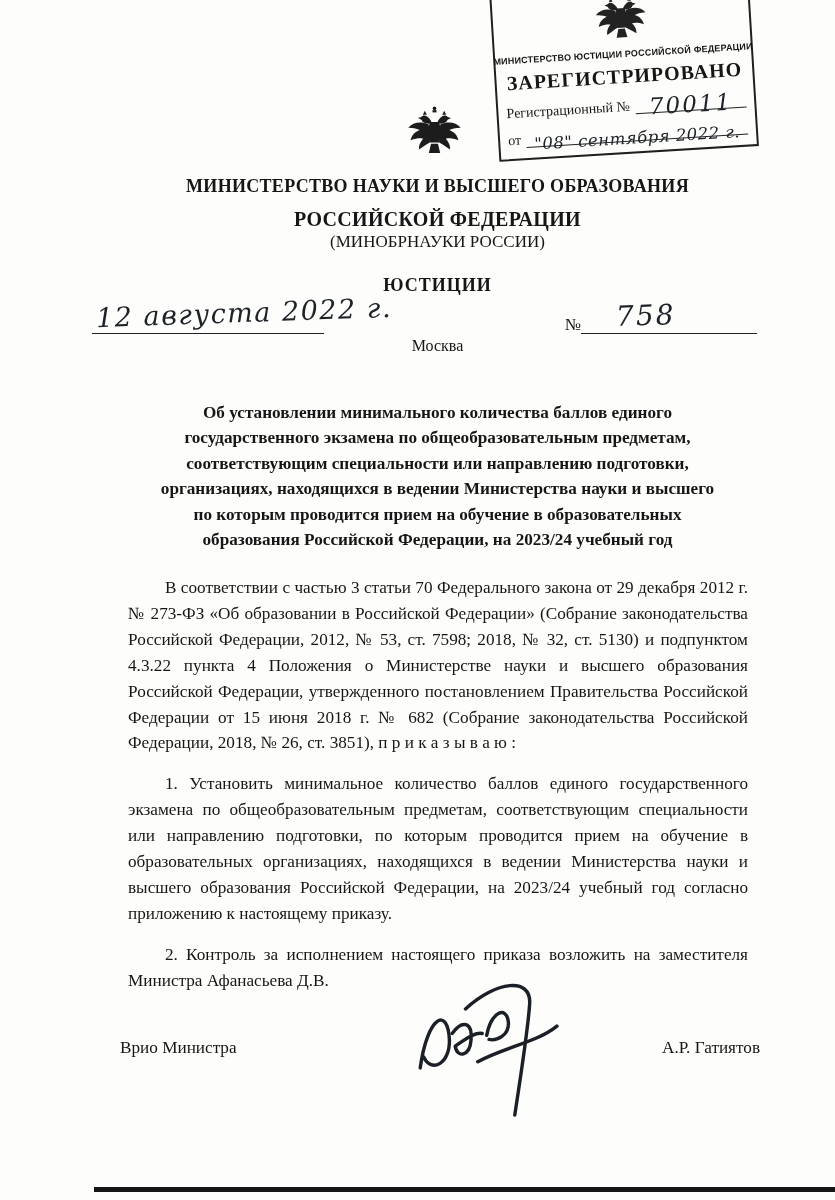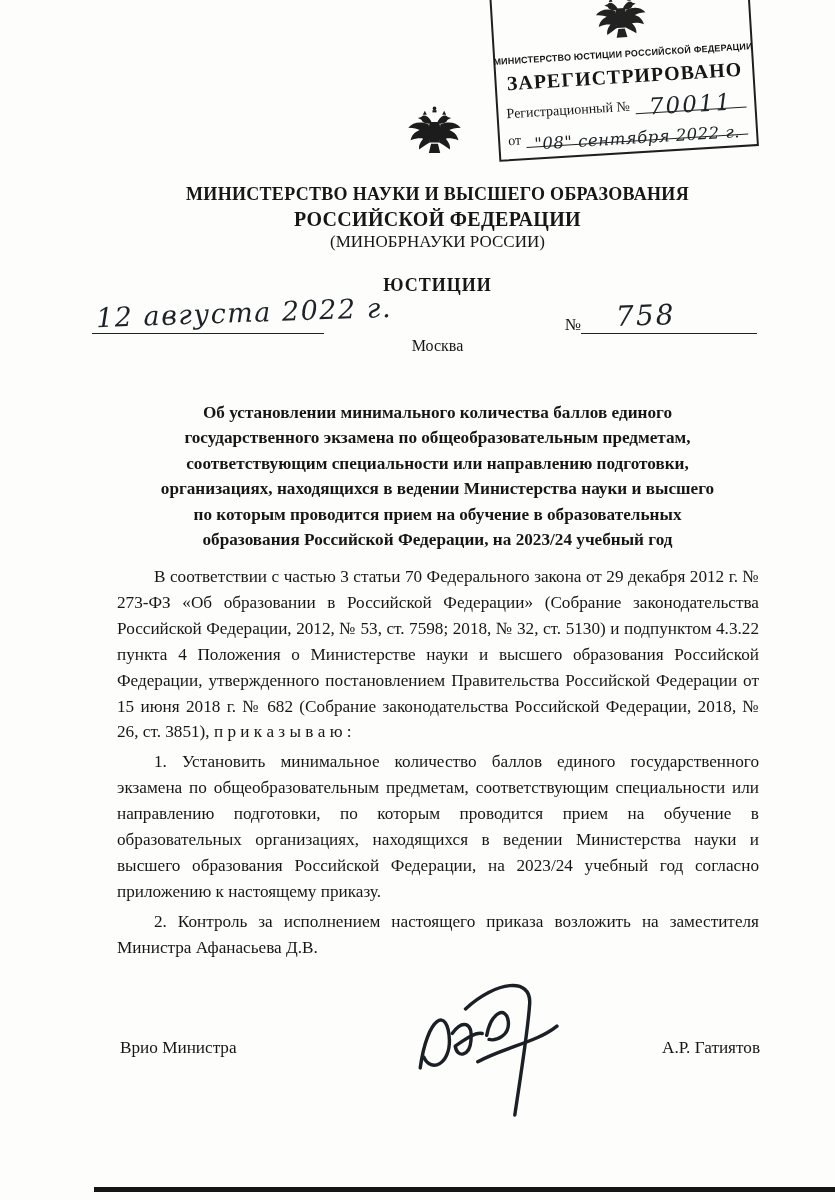--- a/index.html
+++ b/index.html
@@ -64,21 +64,21 @@
   .hand {
     font-family:"DejaVu Serif", serif;
     font-style:italic;
     color:#1c2228;
   }
 
   
   .coat-of-arms { position:absolute; left:406px; top:100px; width:57px; height:67px; }
 
   .center-line { position:absolute; left:40px; right:0; text-align:center; white-space:nowrap; }
-  .ministry1 { top:184px; font-weight:bold; font-size:18px; letter-spacing:0.3px; }
+  .ministry1 { top:176px; font-weight:bold; font-size:18px; letter-spacing:0.3px; }
   .ministry2 { top:208px; font-weight:bold; font-size:20px; letter-spacing:0.3px; }
   .ministry3 { top:232px; font-size:17px; }
   .doc-type  { top:275px; font-weight:bold; font-size:18px; letter-spacing:1px; }
 
   
   .hw-date {
     position:absolute; left:96px; top:297px;
     font-size:27px; letter-spacing:1.5px;
     transform:rotate(-2deg); white-space:nowrap;
   }
@@ -98,21 +98,21 @@
     text-align:center; font-weight:bold;
     font-size:17.2px; line-height:25.4px;margin-top:21px;
   }
 
   
   .body-text {
     position:absolute; left:113px; width:650px; top:560px;
     font-size:17.2px; line-height:25.9px;
     text-align:justify;
   }
-  .body-text p { text-indent:37px; margin:4px; }
+  .body-text p { text-indent:37px; margin:15px; }
 
   
   .sig-role { position:absolute; left:120px; top:1038px; font-size:17.2px; }
   .sig-name { position:absolute; right:75px; top:1038px; font-size:17.2px; }
   .sig-svg  { position:absolute; left:402px; top:975px; width:180px; height:150px; transform:rotate(-4deg); }
 
   
   .bottom-line { position:absolute; left:94px; right:0; top:1187px; height:5px; background:#151515; }
 </style>
 </head>

